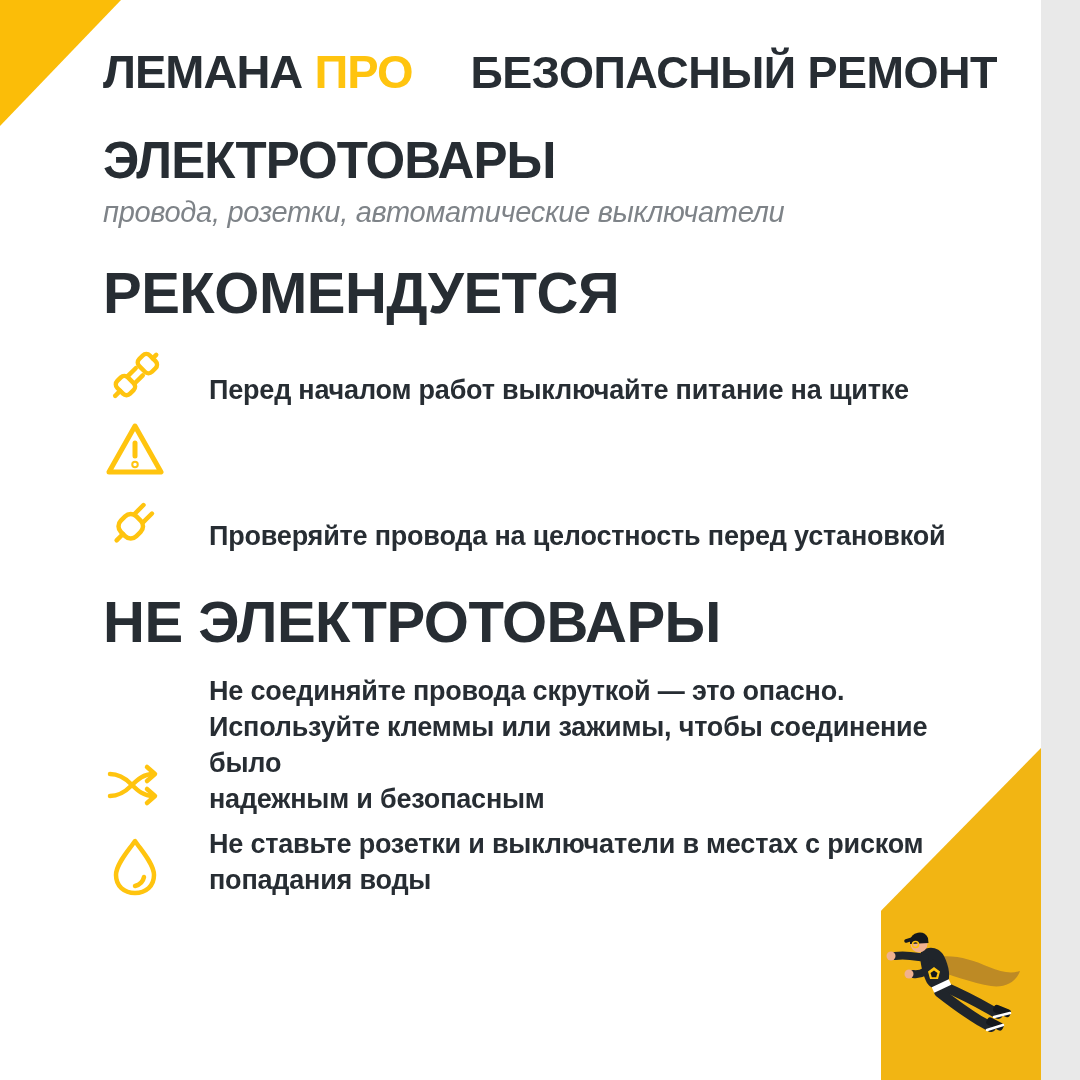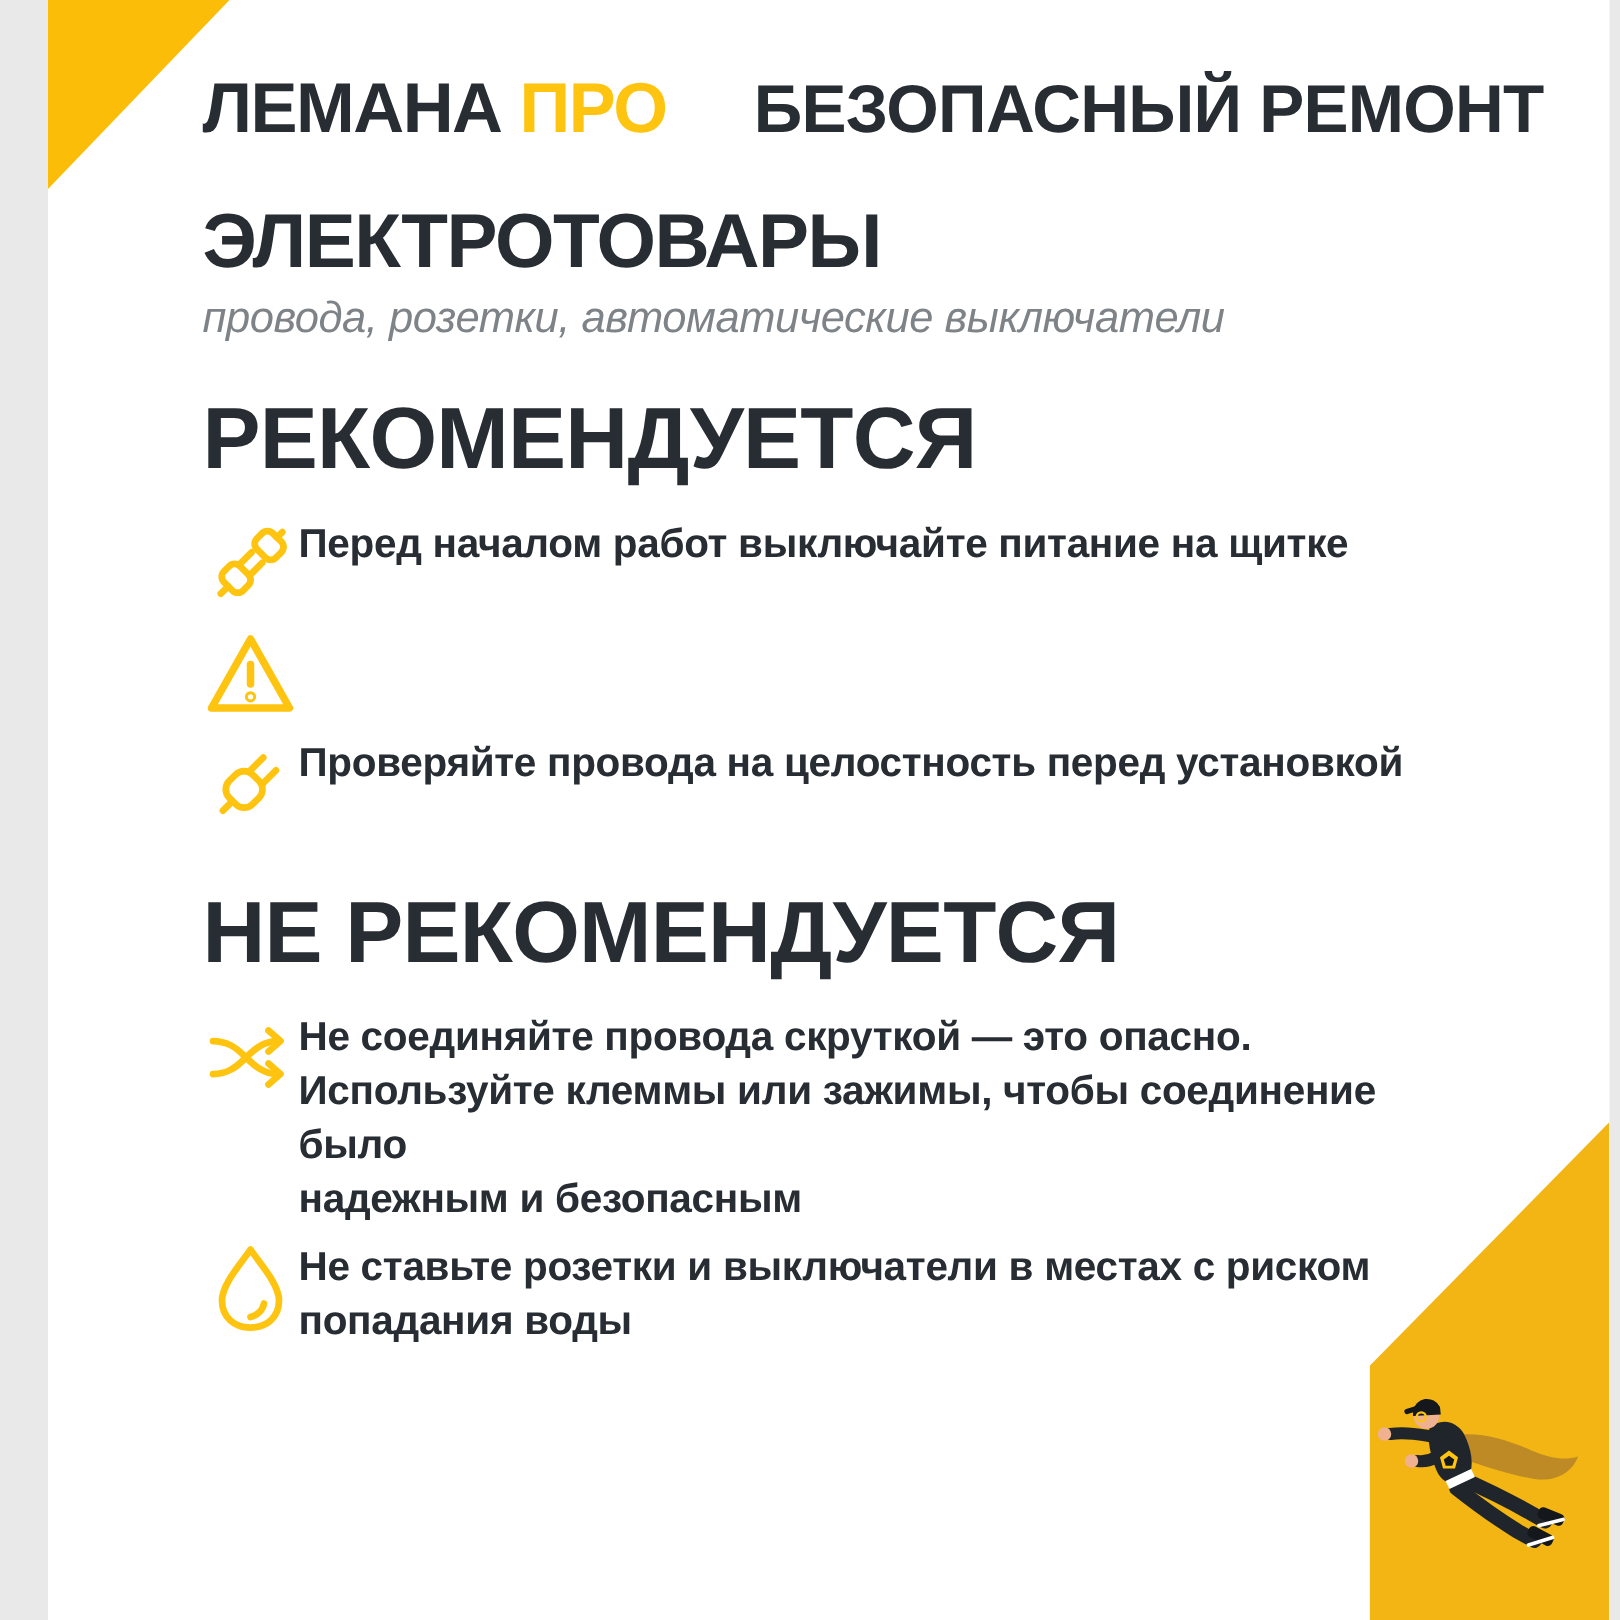--- a/index.html
+++ b/index.html
@@ -11,38 +11,37 @@
   }
   *{margin:0;padding:0;box-sizing:border-box;}
   html,body{background:#e9e9e9;}
   .page{
     position:relative;
     width:1041px;height:1080px;
     background:#ffffff;
     overflow:hidden;
     font-family:"Liberation Sans", sans-serif;
     color:var(--dark-text);
-    margin-left:32px;
   }
   .corner-triangle{
     position:absolute;left:0;top:0;
     width:121px;height:126px;
     background:var(--corner-triangle);
     clip-path:polygon(0 0,100% 0,0 100%);
   }
   .content{position:relative;padding:44px 80px 0 103px;}
   .topbar{display:flex;align-items:baseline;gap:58px;}
   .logo{font-size:47px;font-weight:bold;letter-spacing:-1px;white-space:nowrap;}
   .logo-accent{color:var(--accent-yellow);}
   .program-title{font-size:45px;font-weight:bold;letter-spacing:-0.5px;white-space:nowrap;}
   .page-title{font-size:51px;font-weight:bold;letter-spacing:-1px;margin-top:32px;}
   .page-subtitle{font-size:29px;color:var(--muted-text);margin-top:6px;letter-spacing:-0.3px;font-style:italic;}
   .section-heading{font-size:58px;font-weight:bold;letter-spacing:-0.5px;margin-top:30px;margin-bottom:18px;}
   .section-heading.second{margin-top:34px;}
-  .item{display:flex;align-items:flex-start;margin-bottom:9px;}
+  .item{display:flex;align-items:flex-end;gap:42px;margin-bottom:9px;}
   .icon{flex:0 0 64px;width:64px;height:64px;color:var(--accent-yellow);}
   .icon svg{width:64px;height:64px;display:block;}
   .item-text{
     font-size:27px;line-height:36px;font-weight:bold;
     letter-spacing:-0.2px;white-space:pre-line;max-width:820px;
   }
   .corner-shape{
     position:absolute;right:0;bottom:0;
     width:160px;height:332px;
     background:var(--corner-shape);
@@ -106,21 +105,21 @@
             <line x1="6" y1="32" x2="15" y2="32"></line>
             <rect x="15" y="21" width="22" height="22" rx="8"></rect>
             <line x1="37" y1="26" x2="50" y2="26"></line>
             <line x1="37" y1="38" x2="50" y2="38"></line>
           </g>
         </svg>
       </span>
       <p class="item-text">Проверяйте провода на целостность перед установкой</p>
     </div>
 
-    <h2 class="section-heading second">НЕ РЕКОМЕНДУЕТСЯ</h2>
+    <h2 class="section-heading second">НЕ ЭЛЕКТРОТОВАРЫ</h2>
 
     <div class="item">
       <span class="icon">
         <svg viewBox="0 0 64 64" fill="none" stroke="currentColor" stroke-width="4.5" stroke-linecap="round" stroke-linejoin="round">
           <path d="M7,21 C16,21 22,25 28,31 C35,38 41,43 50,43"></path>
           <path d="M44,36 L52,43 L44,50"></path>
           <path d="M7,43 C16,43 22,39 28,33 C35,26 41,21 50,21"></path>
           <path d="M44,14 L52,21 L44,28"></path>
         </svg>
       </span>

